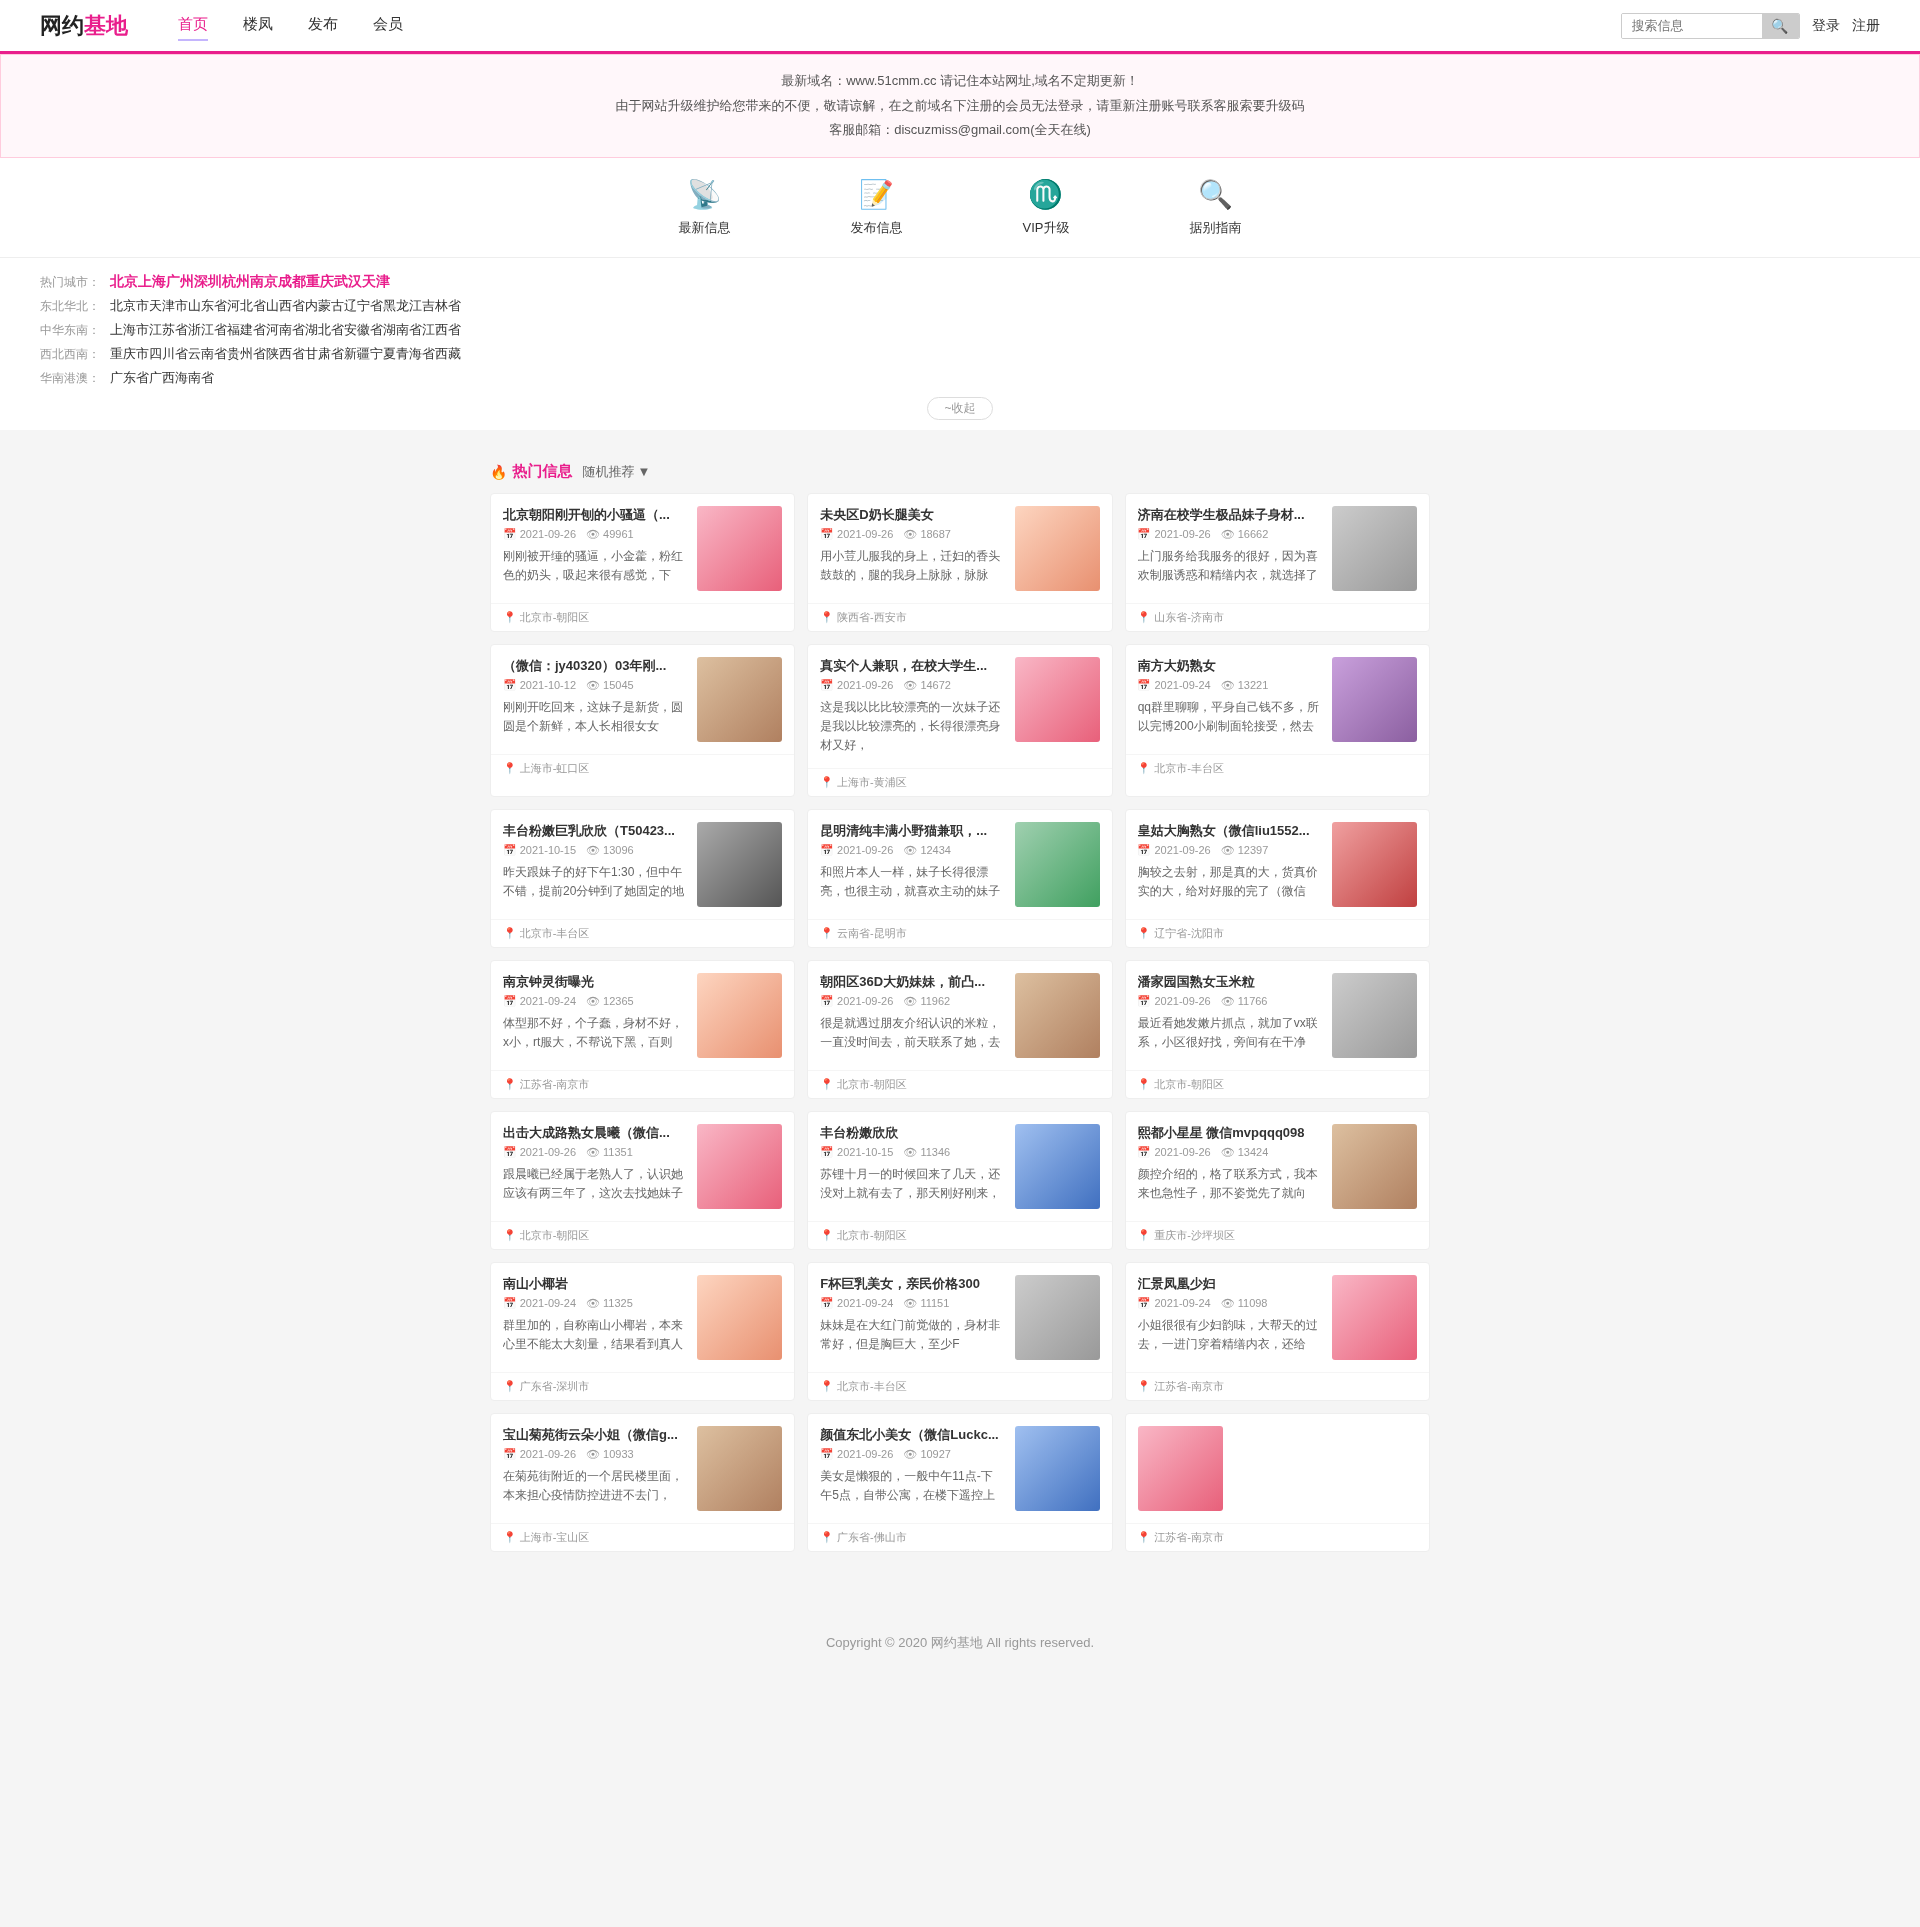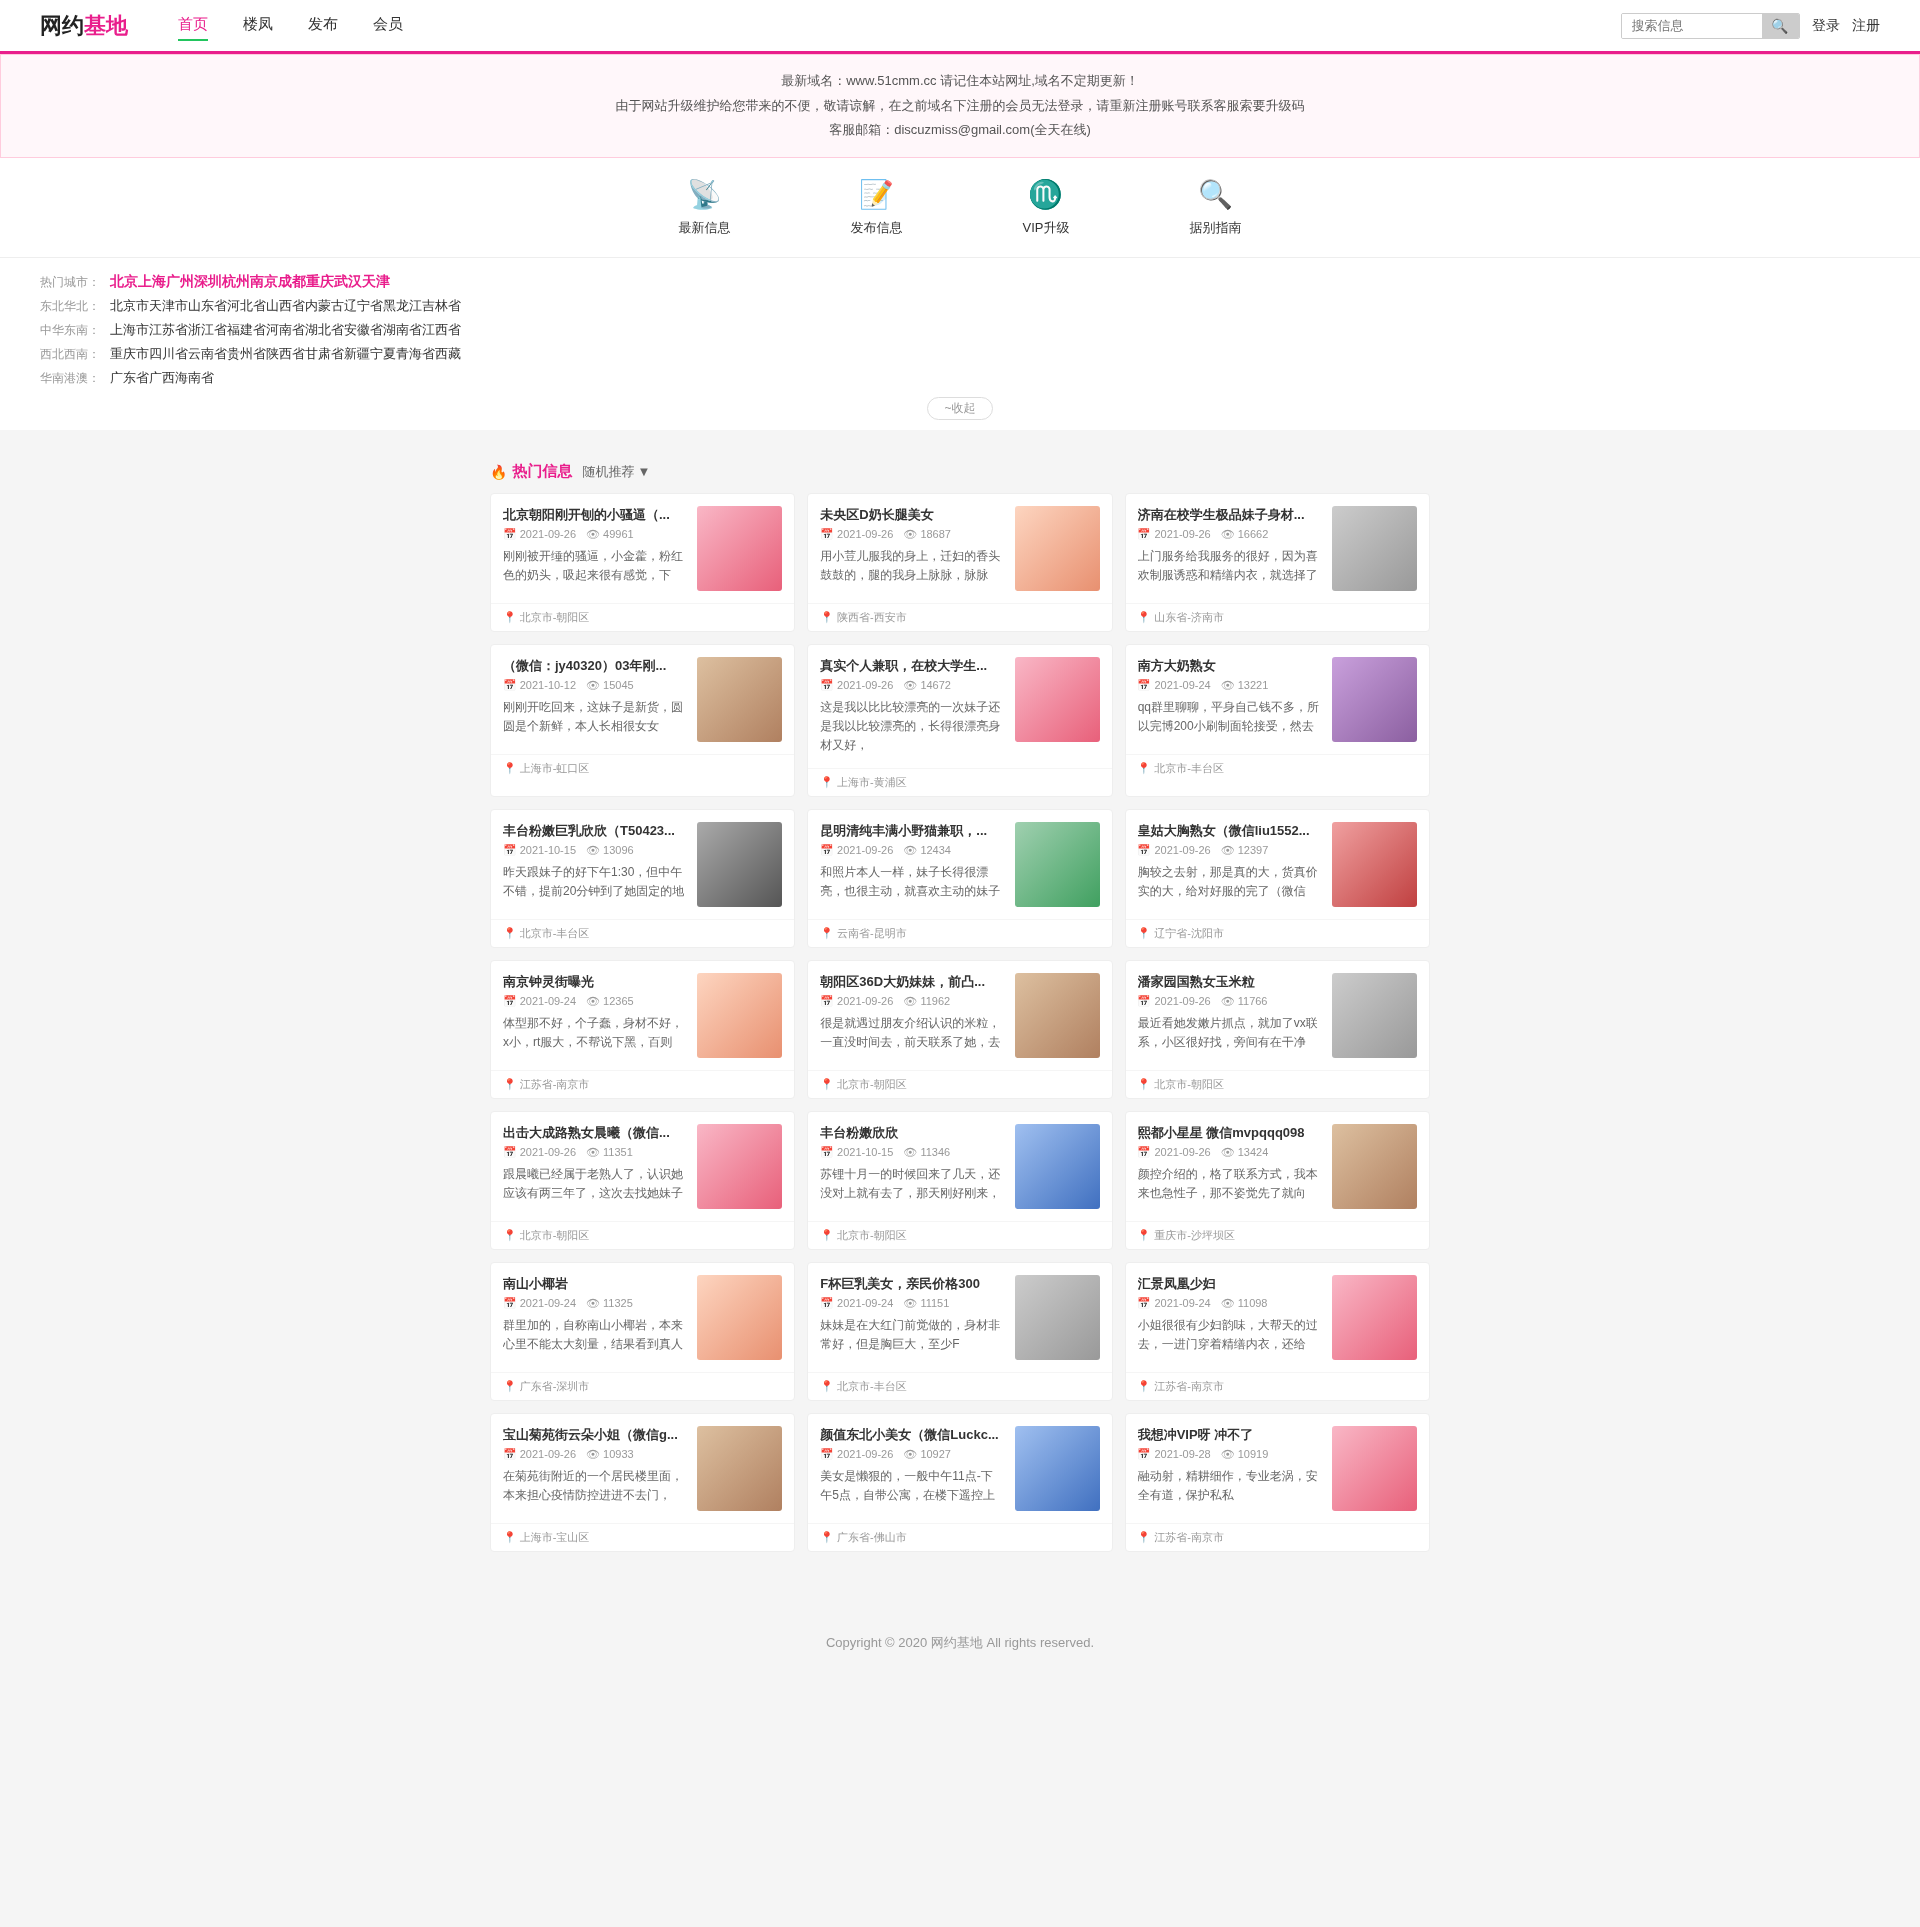--- a/index.html
+++ b/index.html
@@ -38,21 +38,21 @@
     .city-section { background: #fff; padding: 15px 40px 10px; }
 
     .top-bar { background: #fff7fa; border: 1px solid #fcd; padding: 14px; text-align: center; margin: 0 0 0 0; }
     .top-bar p { font-size: 13px; line-height: 1.9; color: #555; }
 
     .site-header { background: #fff; display: flex; align-items: center; padding: 10px 40px; border-bottom: 3px solid #e91e8c; }
     .site-logo { font-size: 22px; font-weight: bold; color: #222; margin-right: 50px; }
     .site-logo em { color: #e91e8c; font-style: normal; }
     .site-nav { display: flex; gap: 35px; flex: 1; }
     .site-nav-item { font-size: 15px; color: #333; cursor: pointer; text-decoration: none; padding: 5px 0; }
-    .site-nav-item.active { color: #e91e8c; border-bottom: 2px solid #22c55e; }
+    .site-nav-item.active { color: #e91e8c; border-bottom: 2px solid #c4b5fd; }
     .site-header-right { display: flex; align-items: center; gap: 12px; }
     .search-wrap { display: flex; border: 1px solid #ccc; border-radius: 2px; overflow: hidden; }
     .search-wrap input { border: none; outline: none; padding: 4px 10px; font-size: 13px; width: 140px; color: #aaa; }
     .search-wrap button { background: #ccc; color: #fff; border: none; padding: 4px 10px; cursor: pointer; font-size: 14px; }
     .login-link, .reg-link { color: #333; cursor: pointer; font-size: 14px; }
 
     .card-img-block { width: 85px; min-width: 85px; height: 85px; border-radius: 3px; background: #ccc; flex-shrink: 0; display: flex; align-items: center; justify-content: center; overflow: hidden; font-size: 30px; }
 
     
     .img-pink { background: linear-gradient(135deg, #f9b7c6, #e8607a); }
@@ -540,28 +540,20 @@
         </div>
         <div class="card-img-block img-blue"></div>
       </div>
       <div class="card-footer">
         <span>📍</span>
         <span>广东省-佛山市</span>
       </div>
     </div>
         <div class="card">
       <div class="card-body">
-        <div class="card-info">
-          <div class="card-title">我想冲VIP呀 冲不了</div>
-          <div class="card-meta">
-            <span>📅 2021-09-28</span>
-            <span>👁 10919</span>
-          </div>
-          <div class="card-desc">融动射，精耕细作，专业老涡，安全有道，保护私私</div>
-        </div>
         <div class="card-img-block img-pink"></div>
       </div>
       <div class="card-footer">
         <span>📍</span>
         <span>江苏省-南京市</span>
       </div>
     </div>
       </div>
 
   </div>

